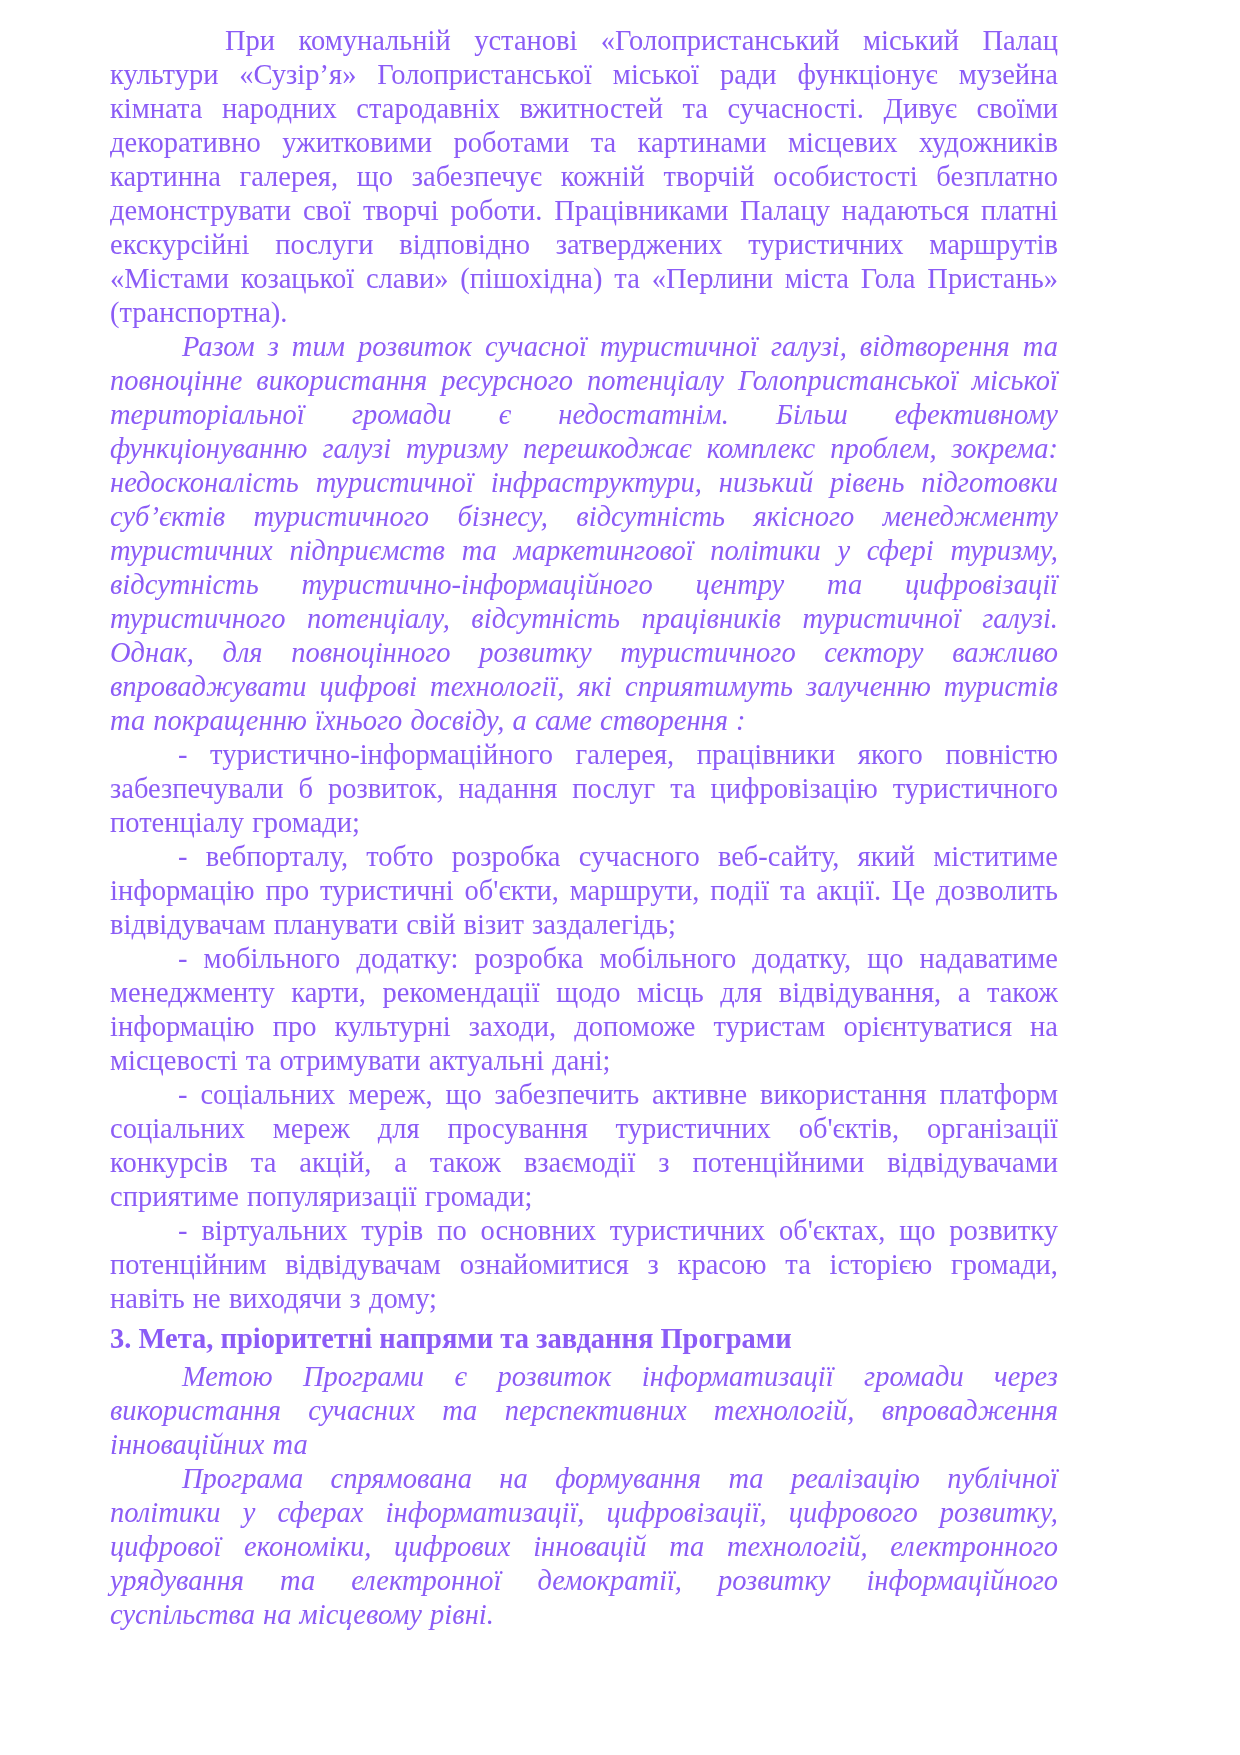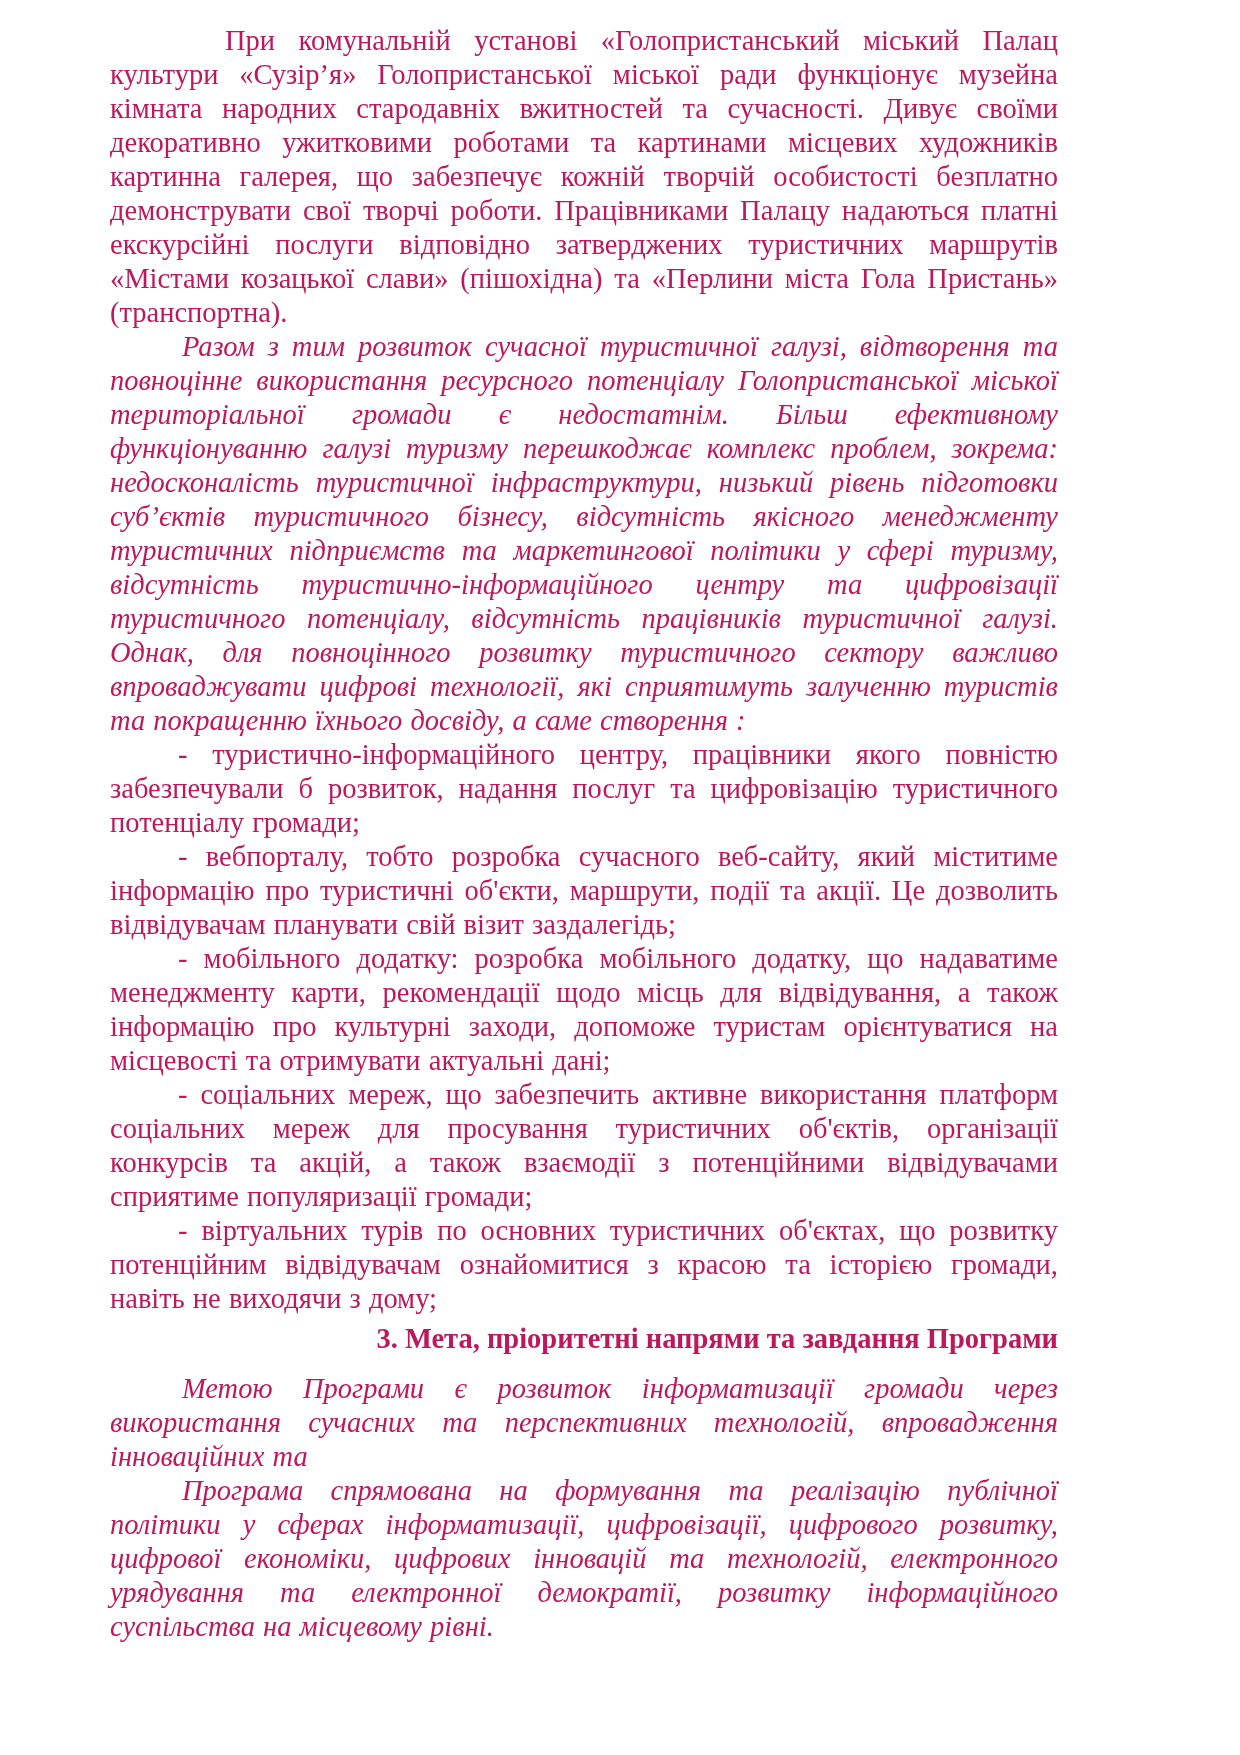--- a/index.html
+++ b/index.html
@@ -5,51 +5,51 @@
   html, body {
     margin: 0;
     padding: 0;
     background: #ffffff;
   }
   .page {
     position: relative;
     width: 1116px;
     height: 1755px;
     background: #ffffff;
-    color: #be185d;
+    color: #8b5cf6;
     font-family: "Liberation Serif", "DejaVu Serif", serif;
     font-size: 28.5px;
     line-height: 34px;
     box-sizing: border-box;
     padding: 24px 58px 0 110px;
     overflow: hidden;
   }
   .para {
     margin: 0;
     text-align: justify;
     word-spacing: 1px;
   }
   .indent-lg { text-indent: 115px; }
   .indent    { text-indent: 72px; font-style: italic;  }
   .bullet    { text-indent: 68px;  }
   .heading {
-    margin: 6px 0 16px 0;
-    text-align: right;
+    margin: 6px 0 4px 0;
+    text-align: left;
     font-weight: bold;
     font-size: 28.5px;
     line-height: 34px;
   }
 </style>
 </head>
 <body>
 
 <div class="page">
   <p class="para indent-lg">При комунальній установі «Голопристанський міський Палац культури «Сузір’я» Голопристанської міської ради функціонує музейна кімната народних стародавніх вжитностей та сучасності. Дивує своїми декоративно ужитковими роботами та картинами місцевих художників картинна галерея, що забезпечує кожній творчій особистості безплатно демонструвати свої творчі роботи. Працівниками Палацу надаються платні екскурсійні послуги відповідно затверджених туристичних маршрутів «Містами козацької слави» (пішохідна) та «Перлини міста Гола Пристань» (транспортна).</p>
   <p class="para indent">Разом з тим розвиток сучасної туристичної галузі, відтворення та повноцінне використання ресурсного потенціалу Голопристанської міської територіальної громади є недостатнім. Більш ефективному функціонуванню галузі туризму перешкоджає комплекс проблем, зокрема: недосконалість туристичної інфраструктури, низький рівень підготовки суб’єктів туристичного бізнесу, відсутність якісного менеджменту туристичних підприємств та маркетингової політики у сфері туризму, відсутність туристично-інформаційного центру та цифровізації туристичного потенціалу, відсутність працівників туристичної галузі. Однак, для повноцінного розвитку туристичного сектору важливо впроваджувати цифрові технології, які сприятимуть залученню туристів та покращенню їхнього досвіду, а саме створення :</p>
-  <p class="para bullet">- туристично-інформаційного центру, працівники якого повністю забезпечували б розвиток, надання послуг та цифровізацію туристичного потенціалу громади;</p>
+  <p class="para bullet">- туристично-інформаційного галерея, працівники якого повністю забезпечували б розвиток, надання послуг та цифровізацію туристичного потенціалу громади;</p>
   <p class="para bullet">- вебпорталу, тобто розробка сучасного веб-сайту, який міститиме інформацію про туристичні об'єкти, маршрути, події та акції. Це дозволить відвідувачам планувати свій візит заздалегідь;</p>
   <p class="para bullet">- мобільного додатку: розробка мобільного додатку, що надаватиме менеджменту карти, рекомендації щодо місць для відвідування, а також інформацію про культурні заходи, допоможе туристам орієнтуватися на місцевості та отримувати актуальні дані;</p>
   <p class="para bullet">- соціальних мереж, що забезпечить активне використання платформ соціальних мереж для просування туристичних об'єктів, організації конкурсів та акцій, а також взаємодії з потенційними відвідувачами сприятиме популяризації громади;</p>
   <p class="para bullet">- віртуальних турів по основних туристичних об'єктах, що розвитку потенційним відвідувачам ознайомитися з красою та історією громади, навіть не виходячи з дому;</p>
   <h3 class="heading">3. Мета, пріоритетні напрями та завдання Програми</h3>
   <p class="para indent">Метою Програми є розвиток інформатизації громади через використання сучасних та перспективних технологій, впровадження інноваційних та</p>
   <p class="para indent">Програма спрямована на формування та реалізацію публічної політики у сферах інформатизації, цифровізації, цифрового розвитку, цифрової економіки, цифрових інновацій та технологій, електронного урядування та електронної демократії, розвитку інформаційного суспільства на місцевому рівні.</p>
 </div>
 
 </body></html>

